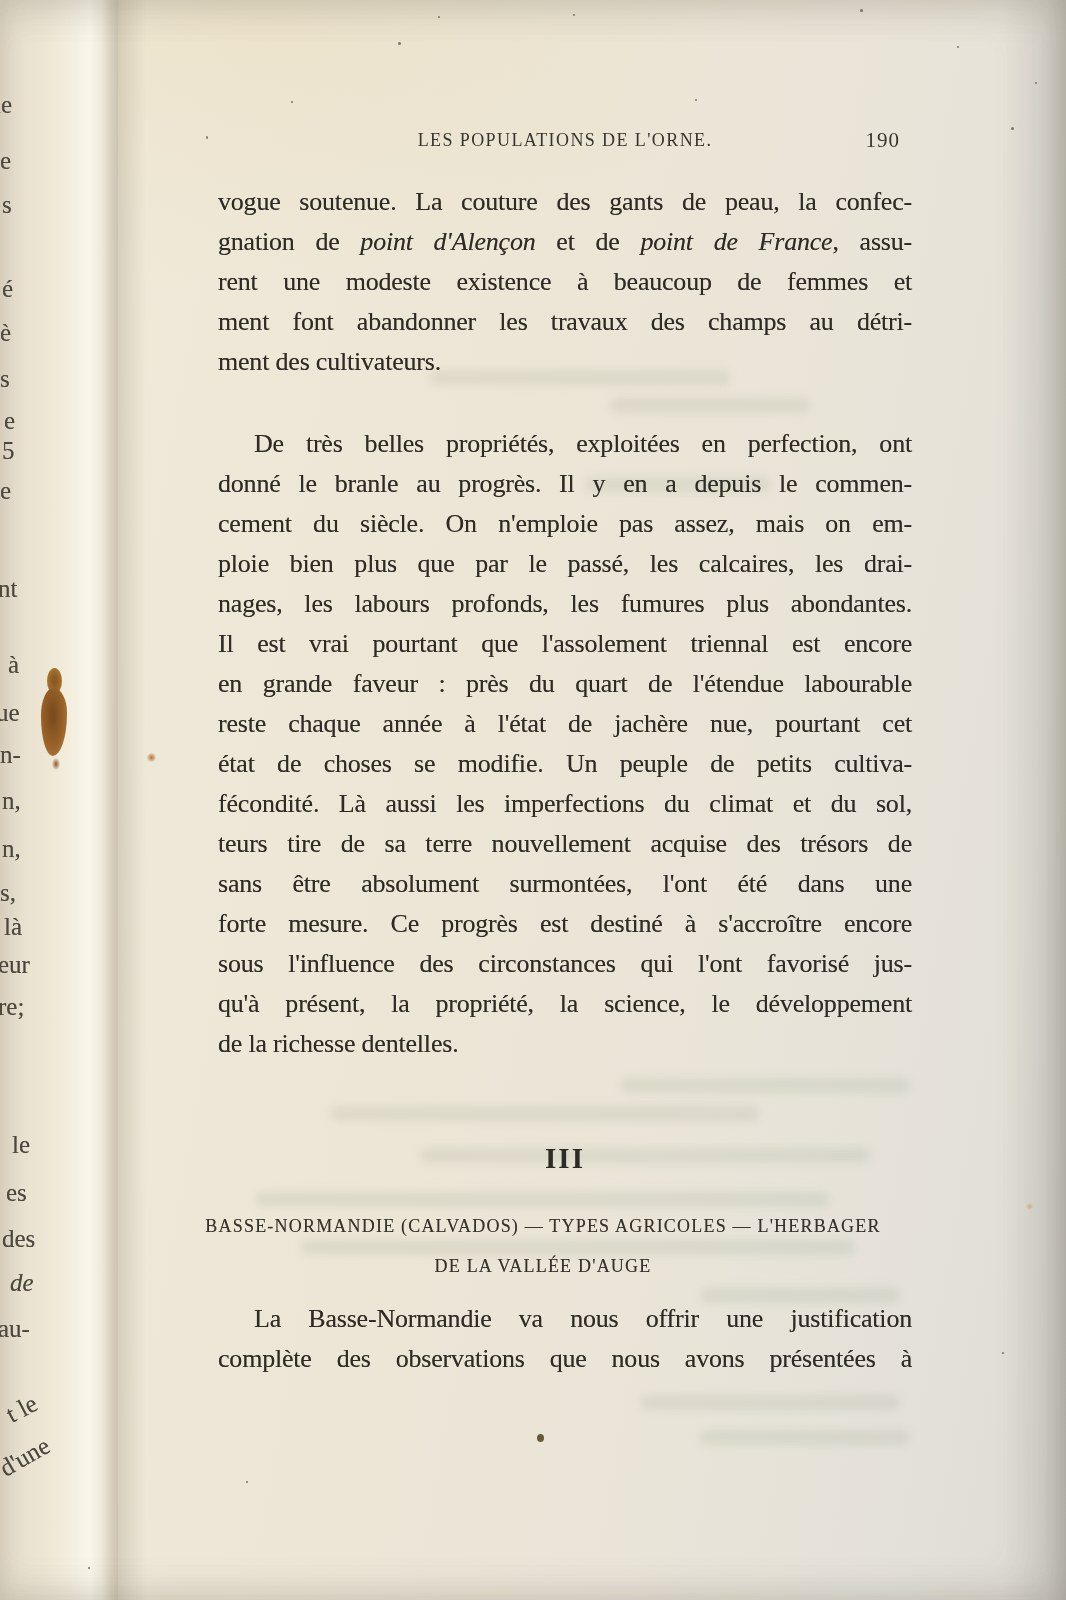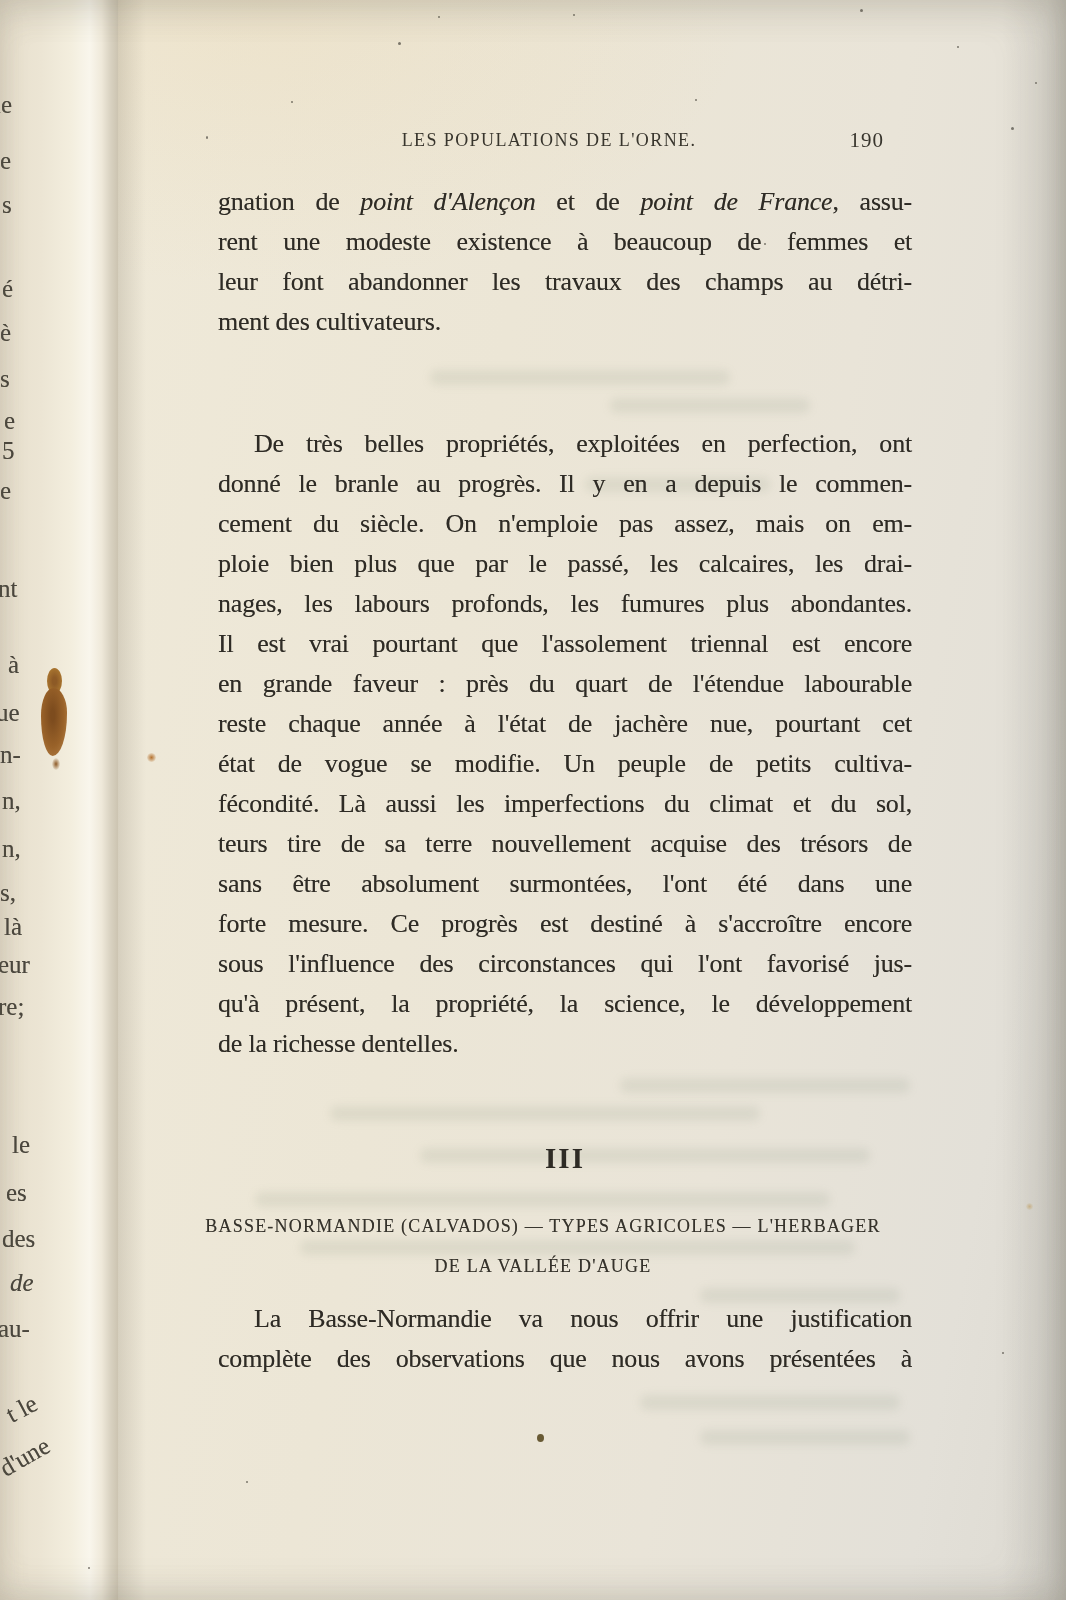--- a/index.html
+++ b/index.html
@@ -23,21 +23,21 @@
   .stain{position:absolute;left:40px;top:668px;width:30px;height:112px;filter:blur(0.7px);}
   .stain .knob{position:absolute;left:7px;top:0;width:15px;height:26px;border-radius:50%;
     background:radial-gradient(#8d5a26 20%,#a8742f 70%,rgba(168,116,47,0) 100%);}
   .stain .blob{position:absolute;left:1px;top:20px;width:26px;height:68px;border-radius:48% 52% 55% 45%/40% 36% 62% 58%;
     background:radial-gradient(ellipse at 45% 40%,#7d4c1e 10%,#996229 55%,#b07c42 85%,rgba(176,124,66,0) 100%);}
   .stain .tail{position:absolute;left:12px;top:90px;width:8px;height:12px;border-radius:50%;
     background:radial-gradient(#8d5a26,rgba(141,90,38,0) 75%);}
   .rust-dot{position:absolute;border-radius:50%;z-index:3;}
   
   .content{position:absolute;inset:0;z-index:3;}
-  .running-head{position:absolute;left:202px;top:128px;width:694px;height:30px;font-size:18px;
+  .running-head{position:absolute;left:218px;top:128px;width:694px;height:30px;font-size:18px;
     letter-spacing:1.4px;color:#38352d;}
   .rh-title{position:absolute;left:50%;top:2px;transform:translateX(-50%);white-space:nowrap;}
   .rh-num{position:absolute;right:12px;top:0;font-size:21px;letter-spacing:1px;}
   .textcol{position:absolute;left:218px;width:694px;}
   .bline{height:40px;line-height:40px;font-size:26px;letter-spacing:-0.2px;
     text-align:justify;text-align-last:justify;color:#2e2b25;
     text-shadow:0 0 0.5px rgba(46,43,37,0.5);white-space:nowrap;}
   .bline.last{text-align-last:left;}
   .para2 .bline:first-child,.para3 .bline:first-child{text-indent:36px;}
   .para2 .bline:last-child{text-align-last:left;}
@@ -115,37 +115,38 @@
   <div class="gutter-shadow"></div>
 
   <div class="content">
 
     <div class="running-head">
       <span class="rh-title">LES POPULATIONS DE L'ORNE.</span>
       <span class="rh-num">190</span>
     </div>
 
     <div class="textcol para1" style="top:182px;">
+      <div class="bline">vogue soutenue. La couture des gants de peau, la confec-</div>
       <div class="bline"><span>gnation de </span><i>point d'Alençon</i><span> et de </span><i>point de France</i><span>, assu-</span></div>
       <div class="bline">rent une modeste existence à beaucoup de femmes et</div>
-      <div class="bline">leur font abandonner les travaux des champs au détri-</div>
+      <div class="bline">ment font abandonner les travaux des champs au détri-</div>
       <div class="bline last">ment des cultivateurs.</div>
     </div>
 
     <div class="textcol para2" style="top:424px;">
 
     <div class="bline">De très belles propriétés, exploitées en perfection, ont</div>
         <div class="bline">donné le branle au progrès. Il y en a depuis le commen-</div>
         <div class="bline">cement du siècle. On n'emploie pas assez, mais on em-</div>
         <div class="bline">ploie bien plus que par le passé, les calcaires, les drai-</div>
         <div class="bline">nages, les labours profonds, les fumures plus abondantes.</div>
         <div class="bline">Il est vrai pourtant que l'assolement triennal est encore</div>
         <div class="bline">en grande faveur : près du quart de l'étendue labourable</div>
         <div class="bline">reste chaque année à l'état de jachère nue, pourtant cet</div>
-        <div class="bline">état de vogue se modifie. Un peuple de petits cultiva-</div>
+        <div class="bline">état de choses se modifie. Un peuple de petits cultiva-</div>
         <div class="bline">fécondité. Là aussi les imperfections du climat et du sol,</div>
         <div class="bline">teurs tire de sa terre nouvellement acquise des trésors de</div>
         <div class="bline">sans être absolument surmontées, l'ont été dans une</div>
         <div class="bline">forte mesure. Ce progrès est destiné à s'accroître encore</div>
         <div class="bline">sous l'influence des circonstances qui l'ont favorisé jus-</div>
         <div class="bline">qu'à présent, la propriété, la science, le développement</div>
         <div class="bline">de la richesse dentelles.</div>
       </div>
 
     <div class="section-number">III</div>

